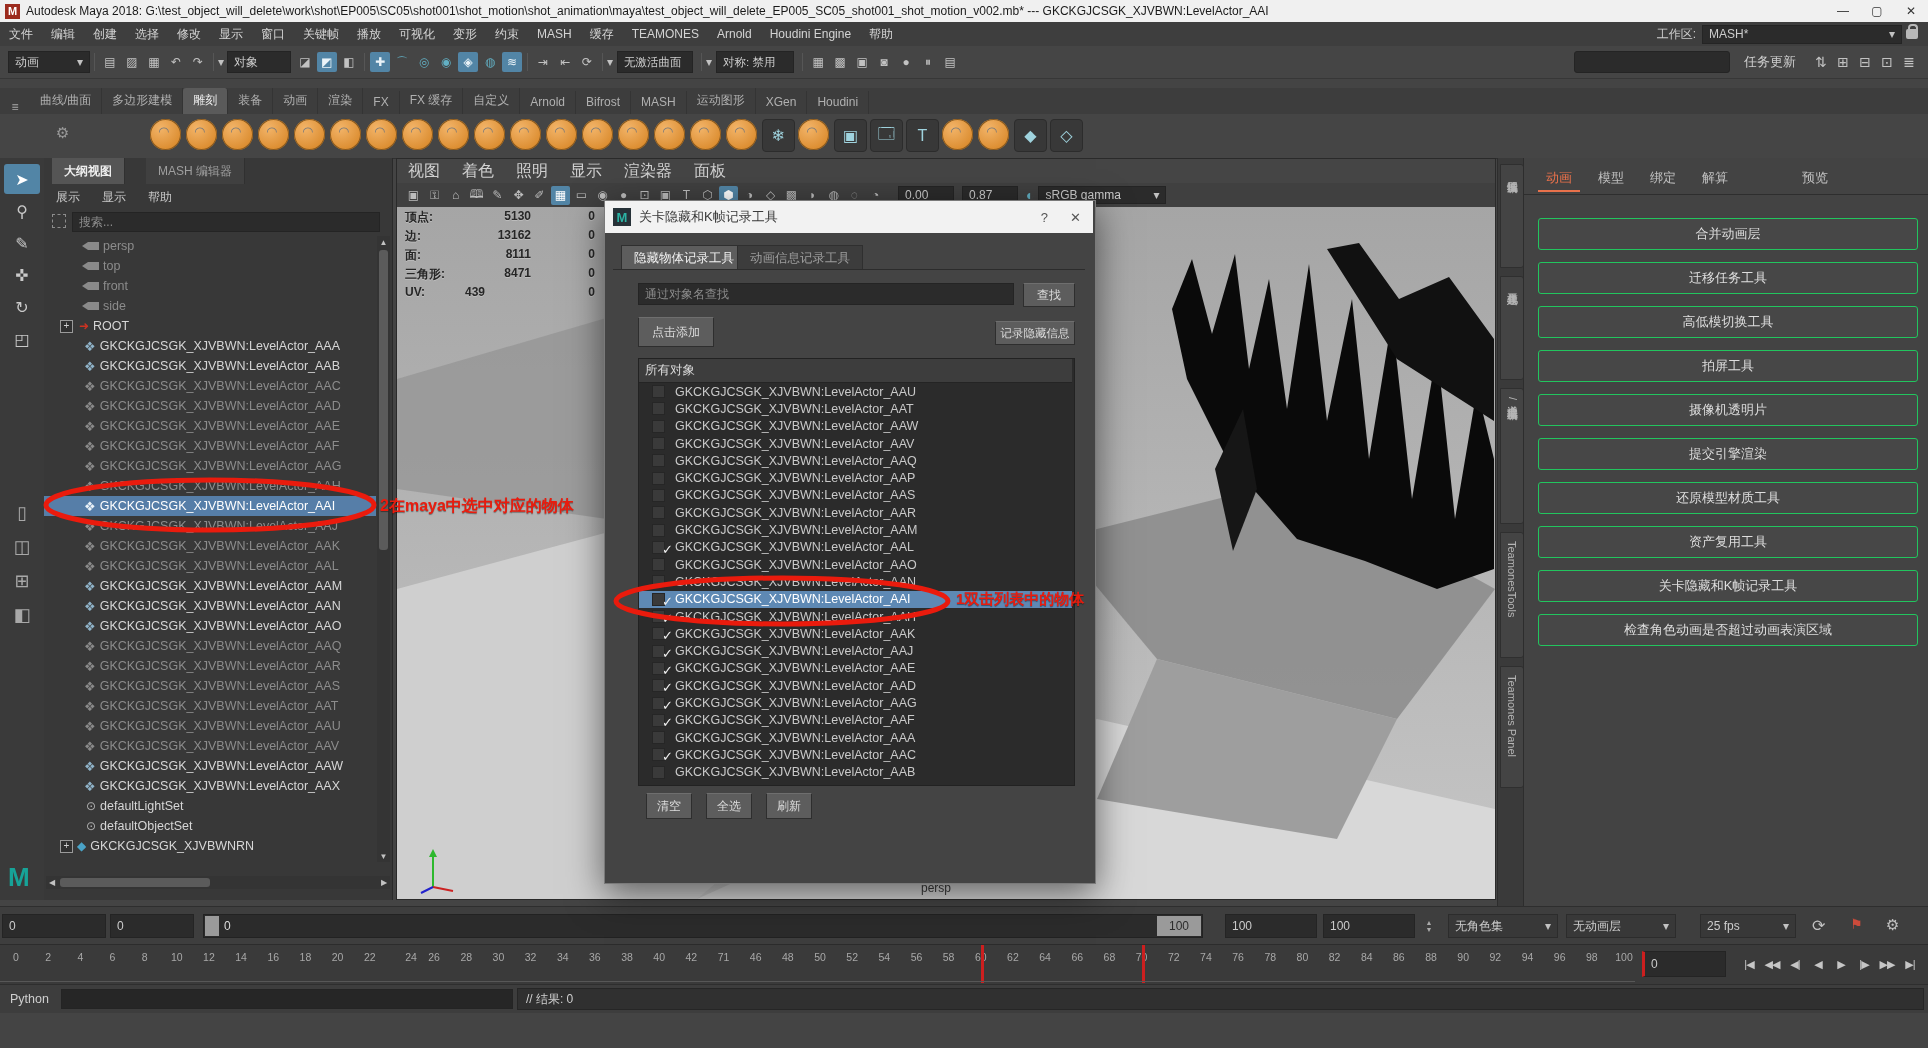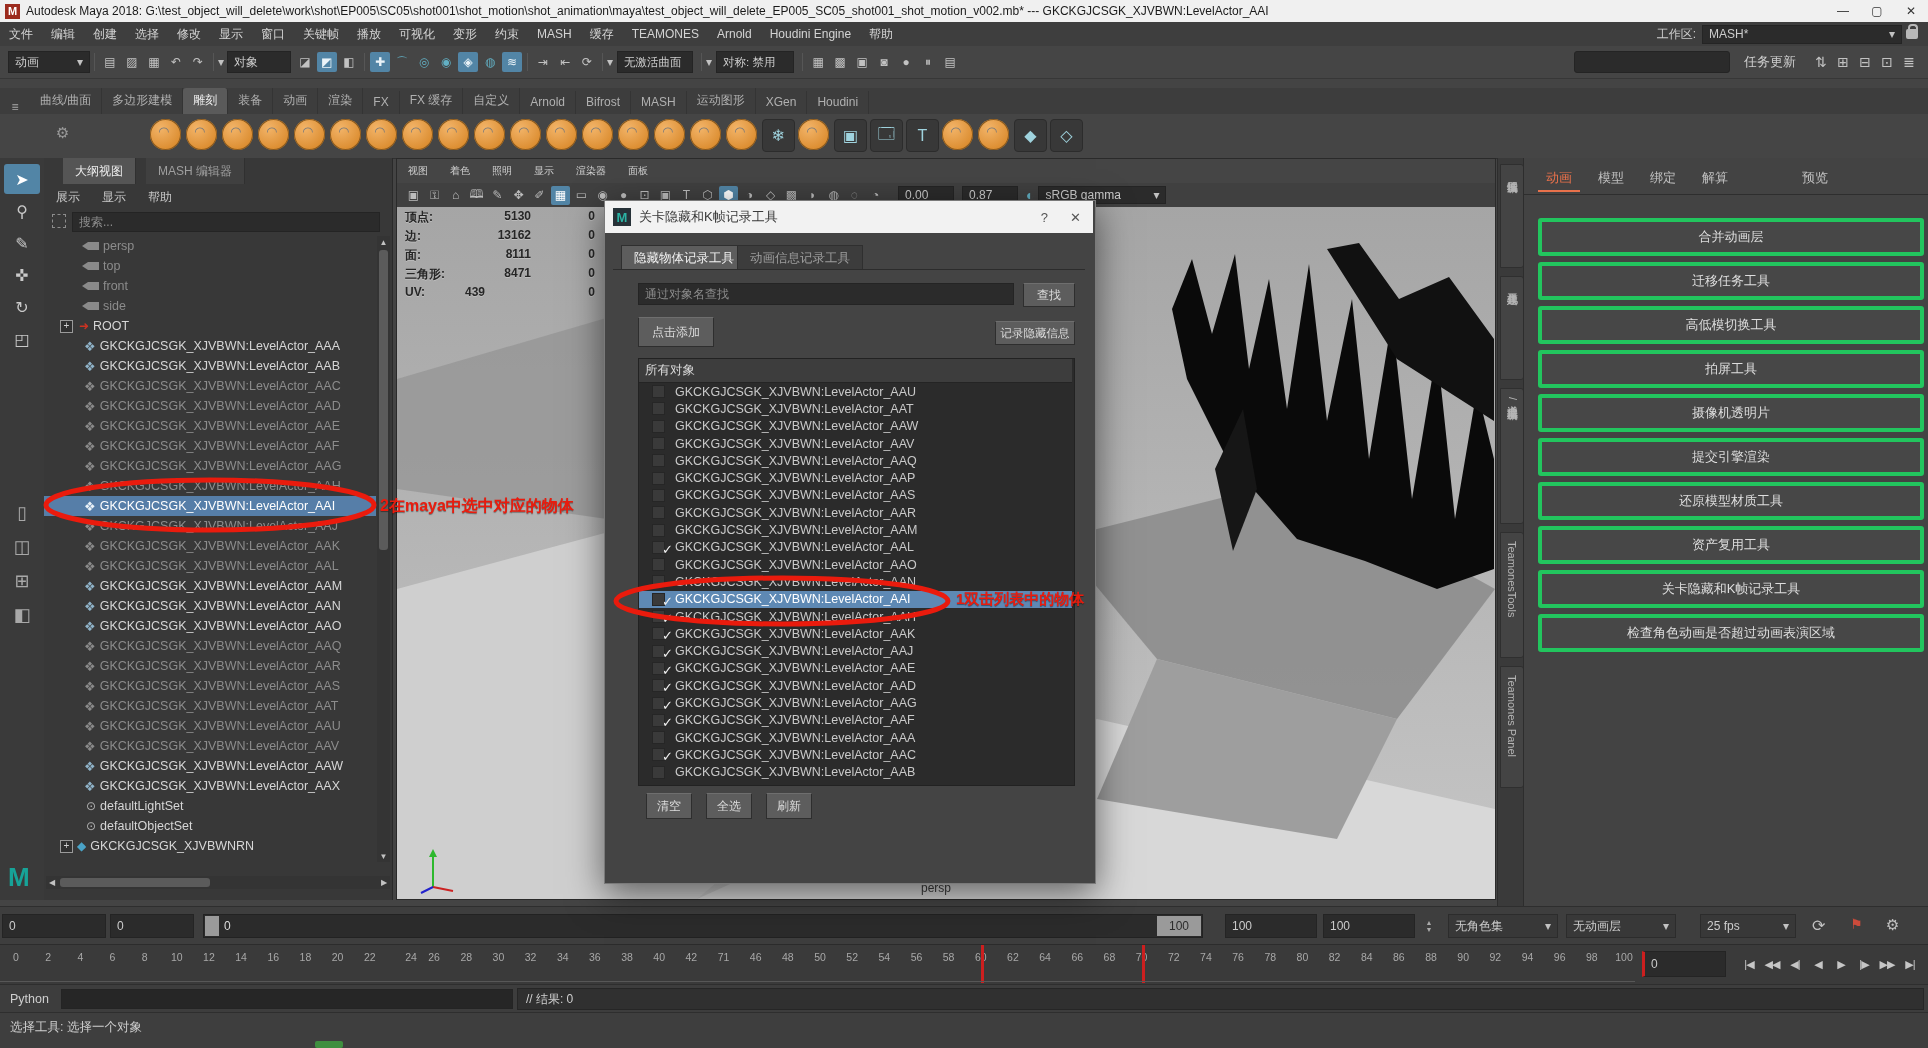--- a/index.html
+++ b/index.html
@@ -50,21 +50,21 @@
   .orow.sel .lbl{color:#ffffff;}
   .camic{width:11px;height:8px;background:#8a8a8a;position:relative;margin-left:44px;}
   .camic:before{content:"";position:absolute;left:-6px;top:0;border-right:6px solid #8a8a8a;border-top:4px solid transparent;border-bottom:4px solid transparent;}
   .clustic{font-size:13px;margin-left:40px;}
   .expbox{width:11px;height:11px;border:1px solid #9a9a9a;color:#cfcfcf;font-size:10px;line-height:9px;text-align:center;margin-left:16px;background:#2f2f2f;}
   .vscroll{position:absolute;background:#343434;}
   .vthumb{position:absolute;background:#5b5b5b;border-radius:3px;}
   
   #viewport{left:396px;top:158px;width:1100px;height:742px;background:#9f9f9f;border:1px solid #2a2a2a;box-sizing:border-box;}
   #vpmenus{position:absolute;left:0;top:0;width:1098px;height:24px;background:#454545;display:flex;align-items:center;}
-  #vpmenus .mi{color:#d0d0d0;font-size:10px;padding:0 11px;}
+  #vpmenus .mi{color:#d0d0d0;font-size:16px;padding:0 11px;}
   #vptool{position:absolute;left:0;top:24px;width:1098px;height:24px;background:#404040;display:flex;align-items:center;}
   .vpi{width:19px;height:19px;margin:0 1px;border-radius:2px;display:flex;align-items:center;justify-content:center;color:#bdbdbd;font-size:12px;}
   .vpi.on{background:#5285a6;color:#fff;}
   .hudrow{position:absolute;height:19px;font-size:12px;font-weight:bold;color:#262626;text-shadow:0 1px 0 rgba(255,255,255,.25);}
   
   #dialog{left:604px;top:200px;width:490px;height:682px;background:#444444;border:1px solid #7a7a7a;box-shadow:0 10px 34px rgba(0,0,0,.55);z-index:50;}
   #dlg-title{position:absolute;left:0;top:0;width:488px;height:32px;background:#f2f2f2;display:flex;align-items:center;}
   #dlg-mico{width:18px;height:18px;background:#273238;color:#2bb3a4;font-weight:bold;font-size:13px;display:flex;align-items:center;justify-content:center;margin-left:8px;}
   .dtab{position:absolute;top:44px;height:24px;display:flex;align-items:center;padding:0 12px;font-size:12.5px;color:#9e9e9e;background:#3c3c3c;border:1px solid #2f2f2f;border-bottom:none;}
   .dtab.on{background:#5d5d5d;color:#f2f2f2;}
@@ -74,21 +74,21 @@
   .drow .ck{position:absolute;left:9px;top:0;color:#f2f2f2;font-size:13px;font-weight:bold;}
   .drow .nm{color:#c9c9c9;font-size:12.5px;margin-left:10px;white-space:nowrap;}
   .drow.sel{background:#5e89b4;}
   .drow.sel .nm{color:#ffffff;}
   
   #rstrip{left:1497px;top:158px;width:26px;height:754px;background:#3a3a3a;border-left:1px solid #2d2d2d;}
   .vtab{position:absolute;left:2px;width:22px;writing-mode:vertical-rl;font-size:11px;color:#b5b5b5;display:flex;align-items:center;background:#444;border:1px solid #2f2f2f;border-radius:0 3px 3px 0;padding:8px 0;}
   #rpanel{left:1523px;top:158px;width:405px;height:754px;background:#434343;border-left:1px solid #2d2d2d;}
   .rptab{position:absolute;top:8px;font-size:13px;color:#c0c0c0;padding:3px 8px;}
   .rptab.on{color:#e8714b;border-bottom:2px solid #e8714b;}
-  .rbtn{position:absolute;left:14px;width:378px;height:30px;background:#474747;border:4px solid #22c55e;border-radius:3px;color:#dedede;font-size:13px;display:flex;align-items:center;justify-content:center;}
+  .rbtn{position:absolute;left:14px;width:378px;height:30px;background:#474747;border:1px solid #22c55e;border-radius:3px;color:#dedede;font-size:13px;display:flex;align-items:center;justify-content:center;}
   
   #rangerow{left:0;top:906px;width:1928px;height:38px;background:#3e3e3e;border-top:1px solid #2e2e2e;}
   #timeline{left:0;top:944px;width:1928px;height:40px;background:#3a3a3a;border-top:1px solid #2c2c2c;}
   .tick{position:absolute;top:6px;width:30px;text-align:center;color:#a8a8a8;font-size:10.5px;}
   .redmark{position:absolute;top:0;width:3px;height:38px;background:#cc1f1f;}
   .pb{position:absolute;top:7px;width:22px;height:24px;color:#c6c6c6;font-size:11px;display:flex;align-items:center;justify-content:center;letter-spacing:-1px;}
   #cmdrow{left:0;top:984px;width:1928px;height:28px;background:#3d3d3d;border-top:1px solid #2e2e2e;display:flex;align-items:center;}
   #helprow{left:0;top:1012px;width:1928px;height:36px;background:#3e3e3e;border-top:1px solid #2e2e2e;}
   .note{position:absolute;color:#ea1b0d;font-weight:bold;font-size:16px;text-shadow:0 1px 1px rgba(0,0,0,.4);z-index:120;white-space:nowrap;}
   svg{display:block;}
@@ -322,21 +322,21 @@
     <div id="toolbox-layouts">
         <div class="tool" style="top: 340px; font-size: 18px; color: rgb(168, 168, 168);">▯</div>
         <div class="tool" style="top: 374px; font-size: 18px; color: rgb(168, 168, 168);">◫</div>
         <div class="tool" style="top: 408px; font-size: 18px; color: rgb(168, 168, 168);">⊞</div>
         <div class="tool" style="top: 442px; font-size: 18px; color: rgb(168, 168, 168);">◧</div>
       </div>
     <div style="position:absolute;left:8px;top:704px;color:#17a398;font-weight:bold;font-size:26px;">M</div>
   </div>
 
   <div class="abs" id="outliner">
-    <div class="otab on" style="left:19px;">
+    <div class="otab on" style="left:8px;font-weight:bold;">
         <span>大纲视图</span>
       </div>
     <div class="otab" style="left:102px;">
         <span>MASH 编辑器</span>
       </div>
     <div class="omenu" style="left:12px;">
         <span>展示</span>
       </div>
     <div class="omenu" style="left:58px;">
         <span>显示</span>
@@ -895,24 +895,20 @@
   </div>
 
   <div class="abs" id="cmdrow">
     <span class="txt" style="margin-left:10px;font-size:12.5px;">Python</span>
     <div class="field" style="margin-left:12px;width:452px;height:20px;background:#262626;"></div>
     <div style="margin-left:4px;flex:1;height:20px;background:#303030;border:1px solid #262626;display:flex;align-items:center;margin-right:4px;">
       <span class="txt" style="margin-left:8px;">// 结果: 0</span>
     </div>
   </div>
 
-  <div class="abs" id="helprow">
-    <span class="txt" style="position:absolute;left:10px;top:6px;font-size:12.5px;">选择工具: 选择一个对象</span>
-    <div style="position:absolute;left:315px;top:28px;width:28px;height:7px;background:#3f8f3f;border-radius:2px;"></div>
-  </div>
 
   <svg class="abs" style="left:40px;top:474px;z-index:110;" width="344" height="64" viewBox="0 0 344 64">
     <ellipse cx="170" cy="31" rx="164" ry="25" fill="none" stroke="#ea1b0d" stroke-width="5"></ellipse>
   </svg>
   <div class="note" style="left:380px;top:496px;">2在maya中选中对应的物体</div>
   <svg class="abs" style="left:612px;top:572px;z-index:110;" width="344" height="58" viewBox="0 0 344 58">
     <ellipse cx="170" cy="29" rx="166" ry="23" fill="none" stroke="#ea1b0d" stroke-width="5"></ellipse>
   </svg>
   <div class="note" style="left:956px;top:590px;font-size:15px;">1双击列表中的物体</div>
 

